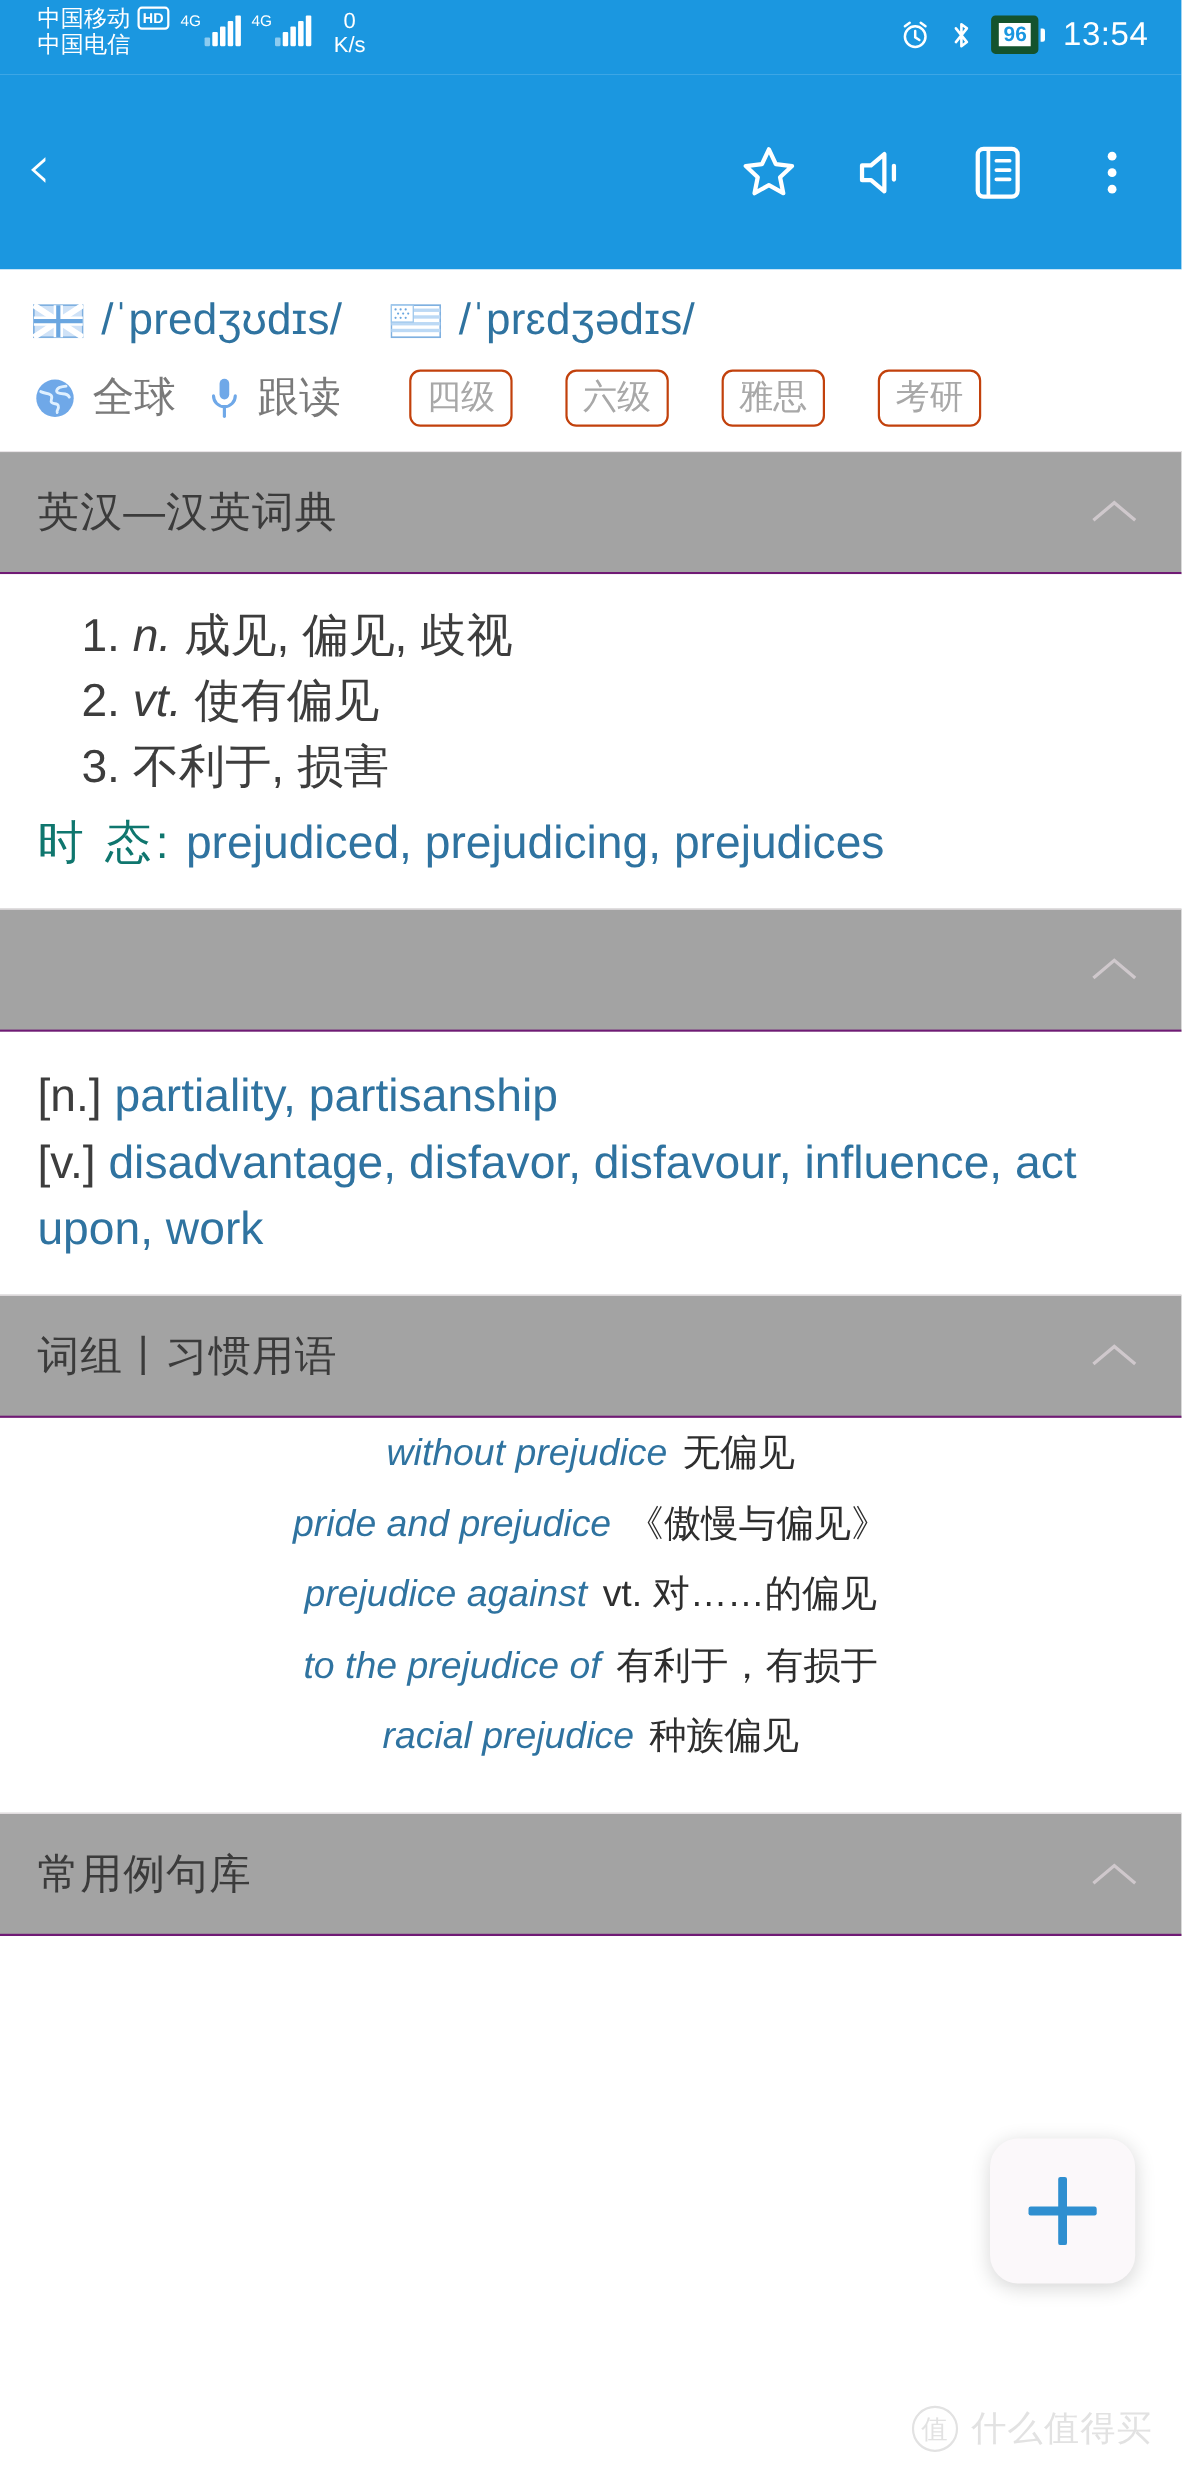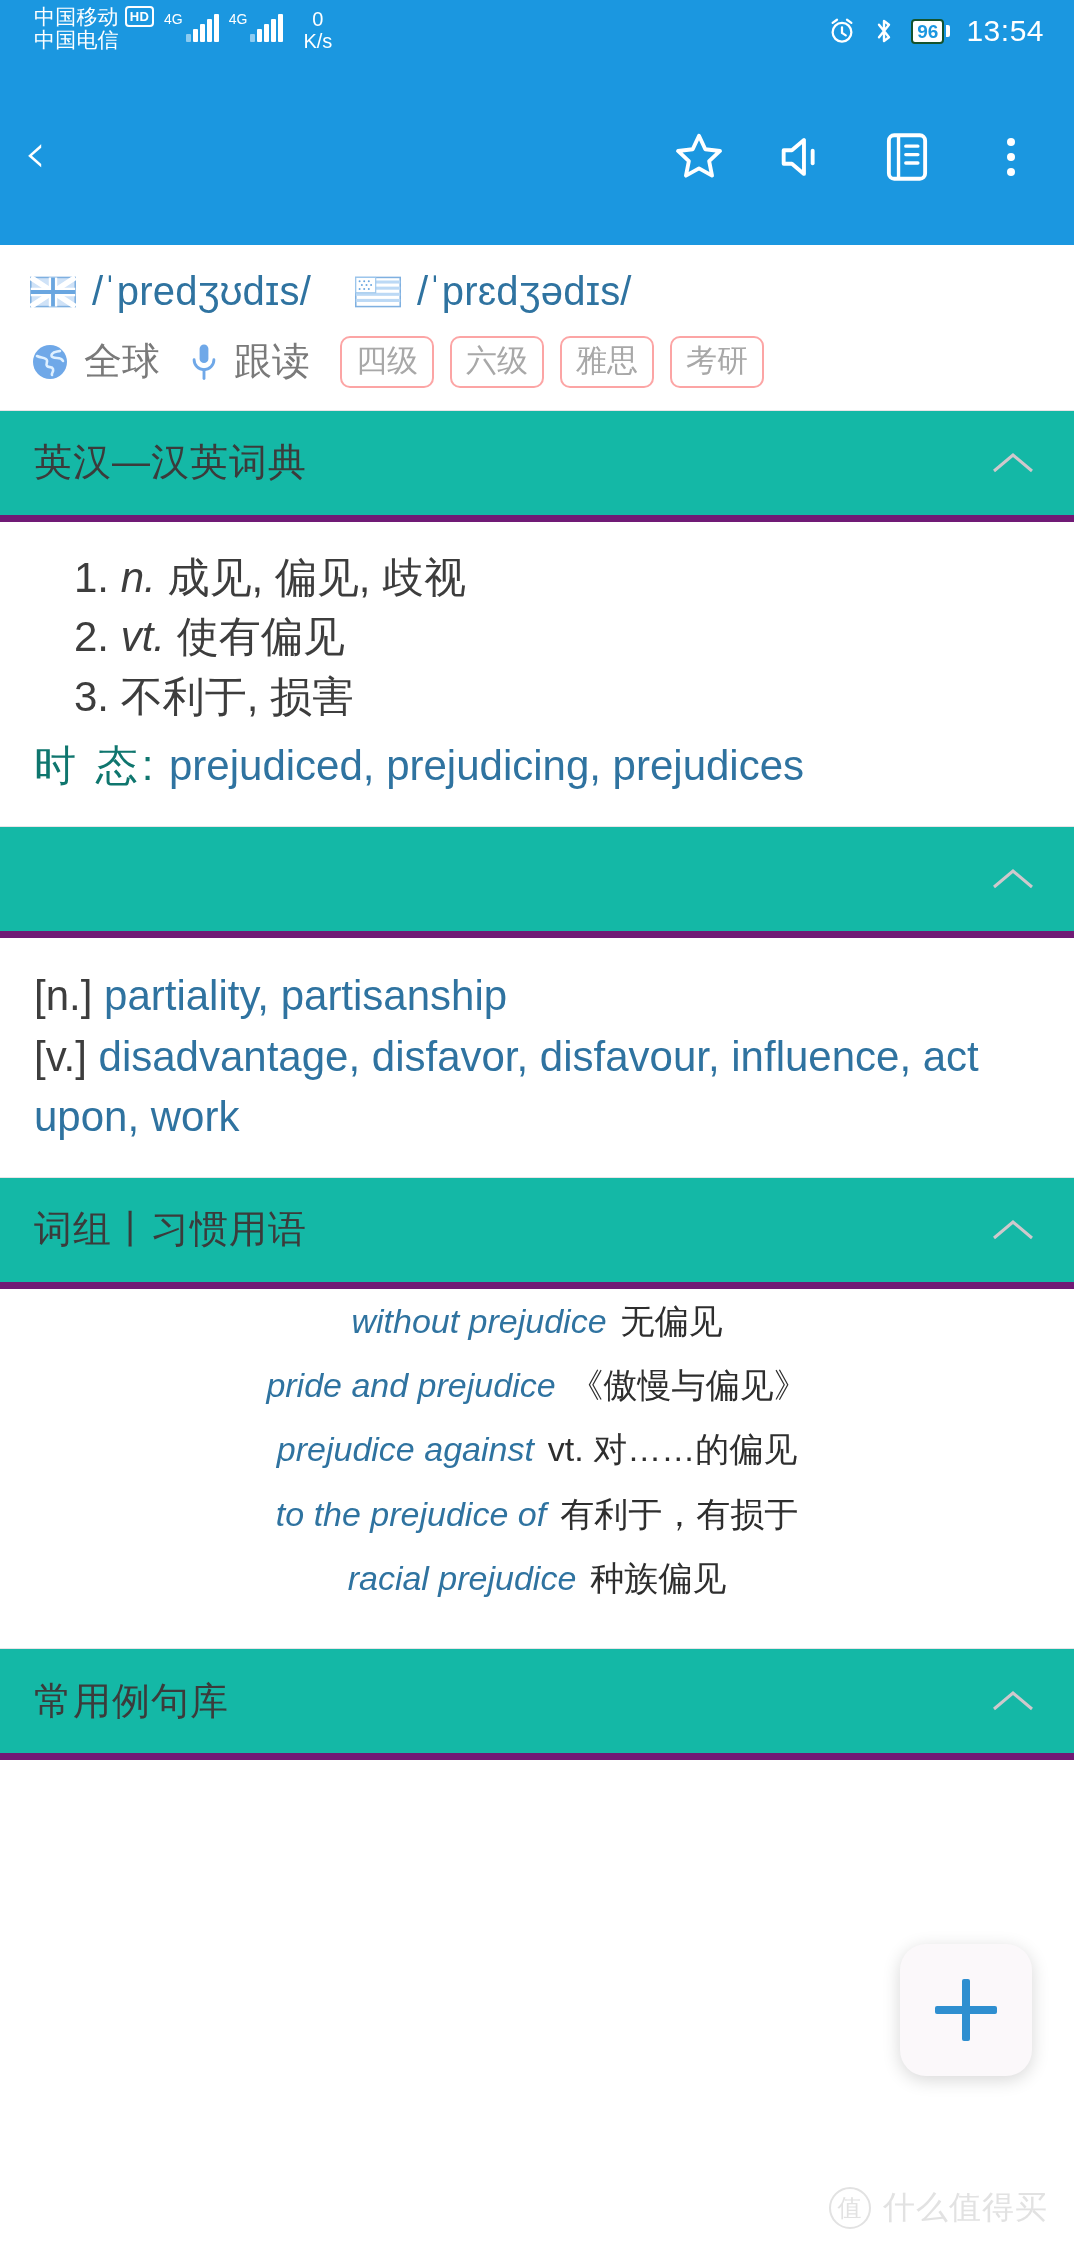--- a/index.html
+++ b/index.html
@@ -33,21 +33,21 @@
   .bars i:nth-child(3){height:18px}
   .bars i:nth-child(4){height:23px}
   .bars i:nth-child(5){height:28px}
   .netspeed { display:flex; flex-direction:column; align-items:center; font-size:20px; line-height:1.1; margin-left:10px; margin-top:2px; }
   .sb-right { display:flex; align-items:center; gap:12px; margin-top:8px; }
   .sb-right .ico { width:30px; height:30px; display:block; }
   .batt {
     display:flex; align-items:center;
   }
   .batt-body {
-    border:2px solid #14532d; border-radius:4px; padding:1px 4px;
+    border:7px solid #14532d; border-radius:4px; padding:1px 4px;
     font-size:19px; font-weight:bold; line-height:1; color:#1b97e0; background:#fff;
   }
   .batt-cap { width:4px; height:12px; background:#fff; border-radius:0 2px 2px 0; margin-left:2px; }
   .clock { font-size:30px; letter-spacing:.5px; margin-left:4px; }
 
   
   .appbar {
     height:177px; background:#1b97e0; color:#fff;
     display:flex; align-items:center; padding:0 28px 0 14px;
   }
@@ -65,27 +65,27 @@
   .wordhead { padding:24px 30px 22px 30px; background:#fff; }
   .phon-row { display:flex; align-items:center; gap:16px; }
   .flag { width:46px; height:32px; flex:none; }
   .phon { color:#2f73a0; font-size:40px; letter-spacing:.2px; }
   .meta-row { display:flex; align-items:center; gap:0; margin-top:22px; }
   .globe { width:40px; height:40px; flex:none; }
   .meta-label { font-size:38px; color:#7a7a7a; margin-left:14px; }
   .mic { width:36px; height:44px; flex:none; margin-left:26px; }
   .tags { display:flex; gap:16px; margin-left:30px; }
   .tag {
-    border:2px solid #fca5a5; border-radius:10px; color:#a8a8a8;
-    font-size:31px; padding:5px 14px 7px 14px; line-height:1.15;
+    border:2px solid #c2410c; border-radius:10px; color:#a8a8a8;
+    font-size:31px; padding:5px 14px 7px 14px; line-height:1.15;margin-left:32px;
   }
 
   
   .sec-header {
-    background:#14b8a6; border-top:1px solid #e9e4e7; border-bottom:7px solid #701a75;
+    background:#a3a3a3; border-top:1px solid #e9e4e7; border-bottom:2px solid #701a75;
     height:112px; display:flex; align-items:center; padding:0 38px 0 34px;
   }
   .sec-header .title { font-size:38px; color:#3b3b3b; letter-spacing:1px; }
   .chev { margin-left:auto; width:46px; height:28px; }
 
   .sec-body { padding:26px 34px 30px 34px; background:#fff; }
 
   ol.defs { list-style:none; counter-reset:d; padding-left:36px; }
   ol.defs li {
     counter-increment:d; font-size:42px; color:#3d3d3d; line-height:1.42;

